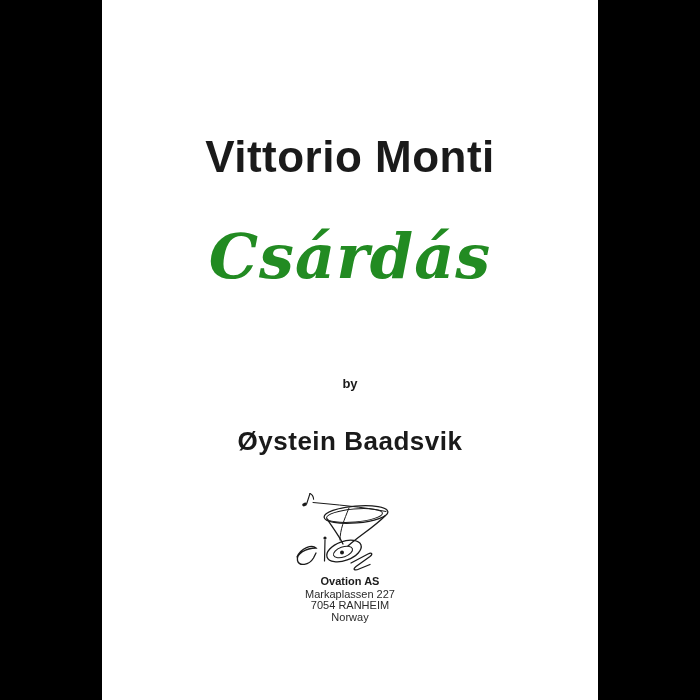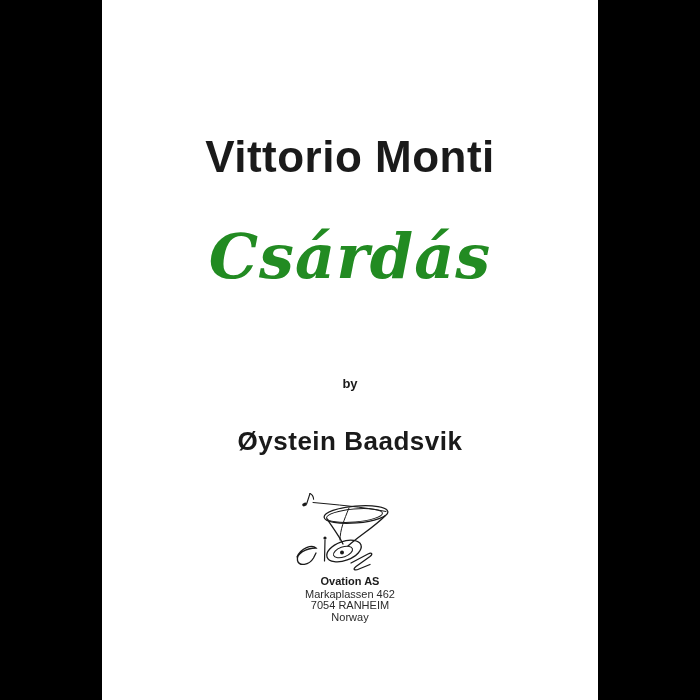--- a/index.html
+++ b/index.html
@@ -128,19 +128,19 @@
         <ellipse cx="55" cy="65" rx="18" ry="9.5" transform="rotate(-20 55 65)" stroke-width="1.3"></ellipse>
         <ellipse cx="54" cy="66" rx="10" ry="5" transform="rotate(-20 54 66)" stroke-width="1.1"></ellipse>
         <circle cx="53" cy="66.5" r="2" fill="#1a1a1a" stroke="none"></circle>
 
         <path d="M62 77 L79 68 C83 66 84 68 81 70.5 L67 80.5 C63 83.5 66 85 70 83 L81 78.5" stroke-width="1.3"></path>
       </svg>
     </div>
 
     <div class="centered pub-block">
       <div class="pub-name">Ovation AS</div>
-      <div>Markaplassen 462</div>
+      <div>Markaplassen 227</div>
       <div>7054 RANHEIM</div>
       <div>Norway</div>
     </div>
 
   </div>
 </div>
 
 </body></html>

